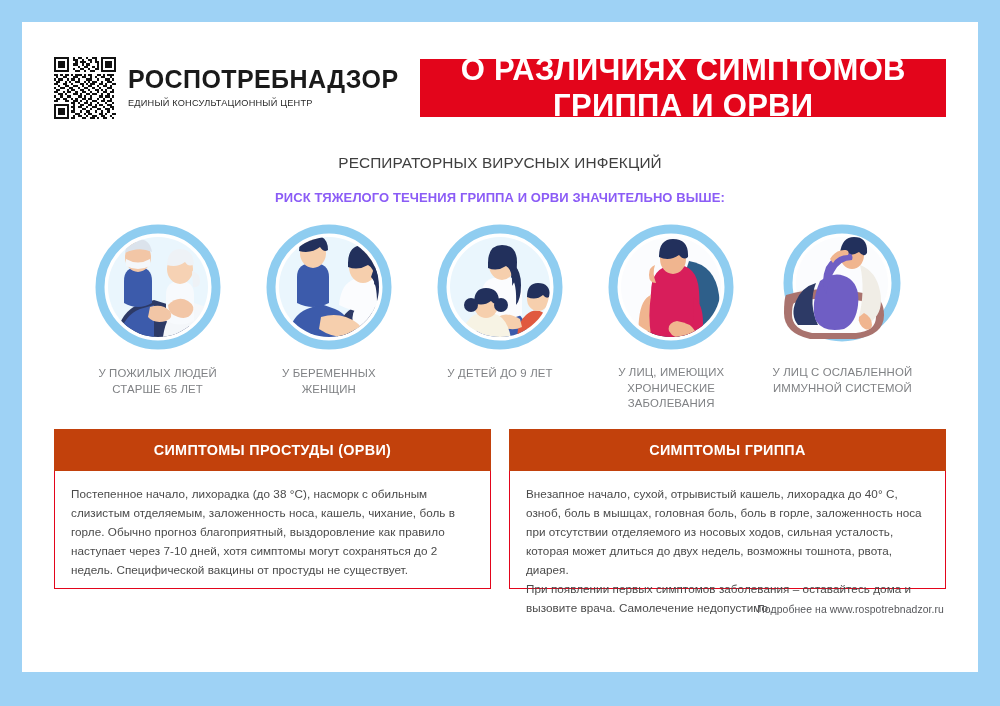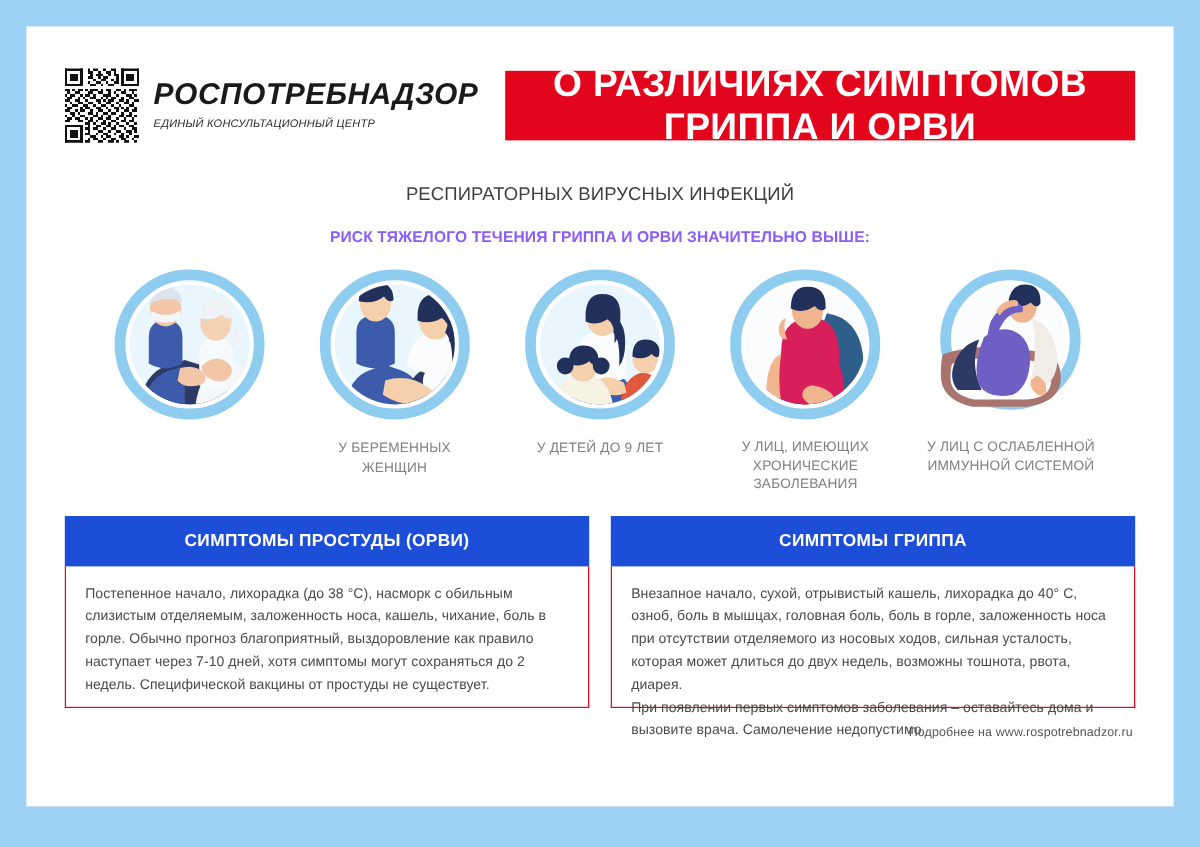--- a/index.html
+++ b/index.html
@@ -21,21 +21,21 @@
     padding: 20px 32px 0 32px;
   }
 
   
   .header {
     display: flex;
     align-items: stretch;
     height: 72px;
     margin-top: 10px;
   }
-  .brand { display: flex; align-items: center; gap: 12px; flex: 0 0 auto; font-style: italic; }
+  .brand { display: flex; align-items: center; gap: 12px; flex: 0 0 auto; }
   .qr { width: 62px; height: 62px; flex: 0 0 62px; }
   .brand-text { display: flex; flex-direction: column; justify-content: center; }
   .brand-name {
     font-size: 25px; font-weight: bold; letter-spacing: .4px;
     color: #1a1a1a; line-height: 1.05;
   }
   .brand-sub {
     font-size: 9.2px; color: #2b2b2b; line-height: 1.42;
     letter-spacing: .2px; margin-top: 4px;
   }
@@ -77,21 +77,21 @@
     font-size: 11.4px; color: #7f8184; line-height: 1.35;
     letter-spacing: .15px;
   }
   .g-elderly .caption, .g-pregnant .caption { margin-top: 9px; }
   .g-children .caption { margin-top: 9px; }
 
   
   .panels { display: flex; gap: 18px; margin-top: 18px; }
   .panel { flex: 1 1 0; }
   .panel-head {
-    background: #1d4ed8; height: 42px;
+    background: #c2410c; height: 42px;
     display: flex; align-items: center; justify-content: center;
   }
   .panel-head span {
     color: #ffffff; font-size: 14.4px; font-weight: bold; letter-spacing: .3px;
   }
   .panel-body {
     border: 1.6px solid #e3051b; border-top: none;
     padding: 14px 16px 16px 16px;
     height: 118px;
   }
@@ -362,20 +362,21 @@
             <path d="M46 38 q12 7 24 0 l0 7 q-12 6 -24 0 z" fill="#f4f7fa"></path>
             <path d="M82 132 q0-40 20-46 l12-4 12 4 q18 8 20 46 z" fill="#f4f7fa"></path>
             <path d="M86 74 q0-14 14-14 q14 0 14 14 l0 26 q-14 7 -28 0 z" fill="#f7fafd"></path>
             <ellipse cx="100" cy="48" rx="13" ry="15" fill="#f6d2b4"></ellipse>
             <path d="M87 44 q1-16 13-16 q13 0 14 15 q-5 4 -9-2 q-8 6 -18 3 z" fill="#eef2f6"></path>
             <path d="M112 50 q8 2 8 10 q0 7 -7 6 z" fill="#eef2f6"></path>
             <path d="M88 84 q10-10 20-4 q8 5 4 12 q-4 7 -14 4 q-10-3 -10-12 z" fill="#f2c6a6"></path>
             <path d="M70 86 q12-4 20 4 q4 7 -4 10 q-12 3 -18-4 z" fill="#f2c6a6"></path>
           </g>
         </svg>
+        <div class="caption">У ПОЖИЛЫХ ЛЮДЕЙ<br>СТАРШЕ 65 ЛЕТ</div>
       </div>
 
       <div class="group g-pregnant">
         <svg class="art" viewBox="0 0 156 132">
           <circle cx="78" cy="66" r="58" fill="none" stroke="#8fcdf0" stroke-width="9"></circle>
           <circle cx="78" cy="66" r="50" fill="#eaf6fd"></circle>
           <clipPath id="cP">
               <circle cx="78" cy="66" r="50"></circle>
             </clipPath>
           <g clip-path="url(#cP)">

